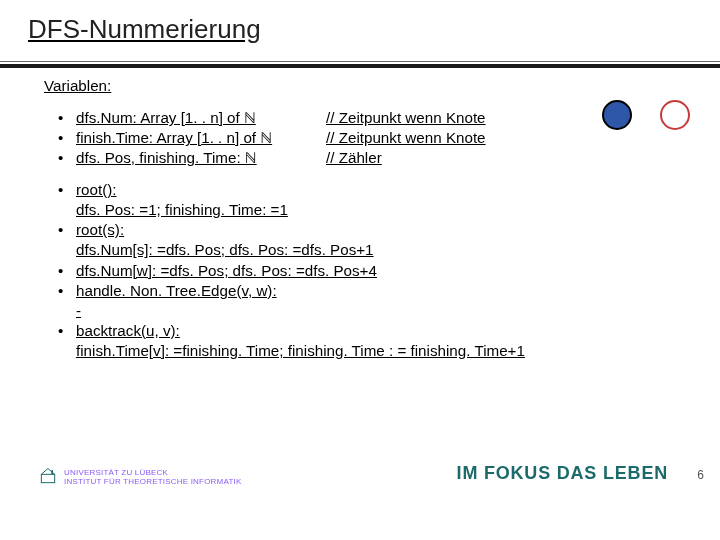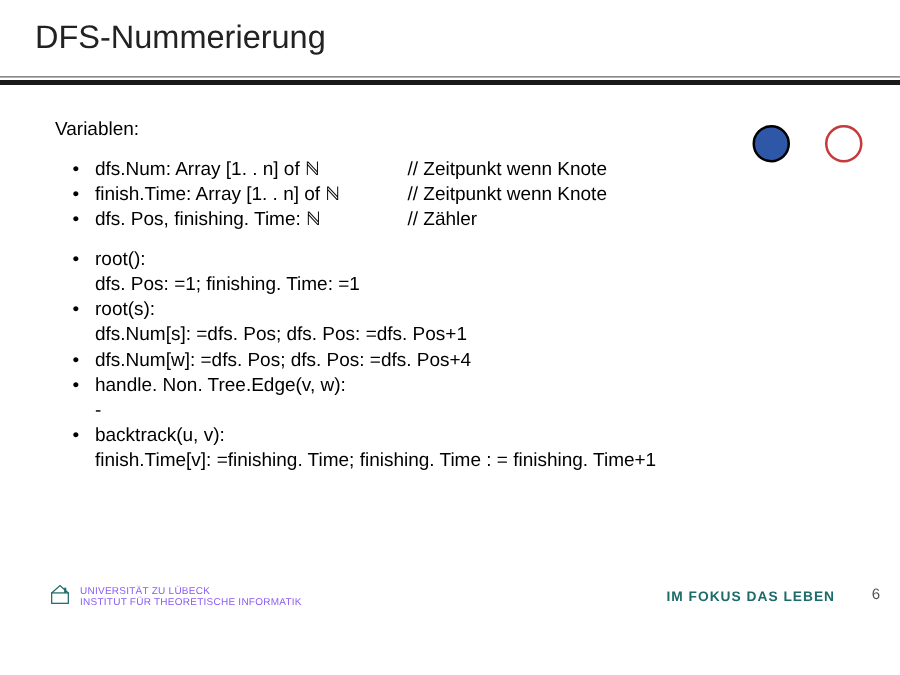--- a/index.html
+++ b/index.html
@@ -1,40 +1,40 @@
 <!DOCTYPE html>
 <html><head>
 <meta charset="utf-8">
 <style>
   * { box-sizing: border-box; margin: 0; padding: 0; }
   html, body { width: 720px; height: 540px; font-family: Arial, Helvetica, sans-serif; background: #fff; color: #000; }
-  .slide { position: relative; width: 720px; height: 496px; }
+  .slide { position: relative; width: 720px; height: 496px; text-decoration: underline; }
   .title-area { padding: 14px 0 6px 28px; }
   .title { font-size: 26px; font-weight: 400; color: #222; }
   .rule { margin-top: 10px; }
   .rule .thin { height: 1px; background: #666; }
   .rule .thick { height: 4px; background: #1a1a1a; margin-top: 2px; }
-  .content { padding: 26px 30px 0 44px; font-size: 15.2px; line-height: 1.32; }
+  .content { padding: 8px 30px 0 44px; font-size: 15.2px; line-height: 1.32; }
   .section-head { margin-top: 0; }
   .section-head2 { margin-top: 18px; }
   ul.bullets { list-style: none; padding: 0; margin: 12px; }
   ul.bullets > li { position: relative; padding-left: 20px; }
   ul.bullets > li::before { content: "•"; position: absolute; left: 2px; top: 0; }
   .row { display: flex; }
   .decl { width: 250px; }
   .cmt {  }
   .circles { position: absolute; top: 100px; right: 30px; display: flex; align-items: center; gap: 28px; }
   .circ { width: 30px; height: 30px; border-radius: 50%; border: 2px solid #000; }
   .circ.filled { background: #2f57a8; }
   .circ.outline { background: #fff; border-color: #c63a3a; }
   .footer { position: absolute; bottom: 8px; left: 0; right: 0; height: 30px; }
   .footer .logo { position: absolute; left: 38px; bottom: 2px; display: flex; align-items: flex-end; gap: 6px; color: #8b5cf6; }
   .footer .logo-mark { width: 20px; height: 20px; }
   .footer .logo-text { font-size: 8px; line-height: 1.05; letter-spacing: .2px; white-space: pre; }
-  .footer .focus { position: absolute; right: 52px; bottom: 4px; font-size: 11px; font-weight: 600; letter-spacing: .8px; color: #1d6a6a; }
+  .footer .focus { position: absolute; right: 52px; bottom: 4px; font-size: 18px; font-weight: 600; letter-spacing: .8px; color: #1d6a6a; }
   .footer .pagenum { position: absolute; right: 16px; bottom: 6px; font-size: 12px; color: #555; }
 </style>
 </head>
 <body>
 <div class="slide">
 
   <div class="title-area">
     <div class="title">DFS-Nummerierung</div>
   </div>
   <div class="rule">

